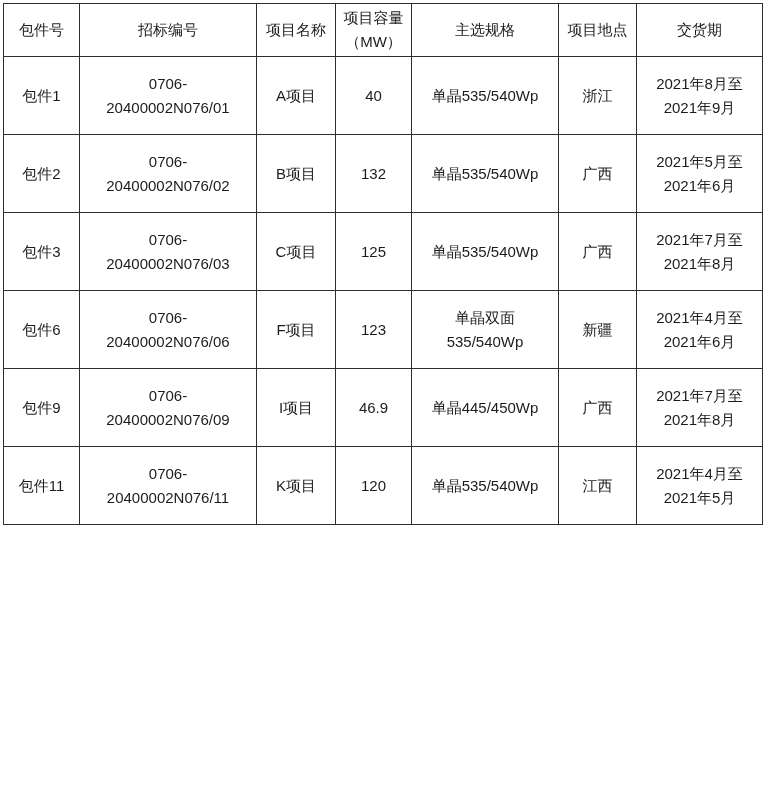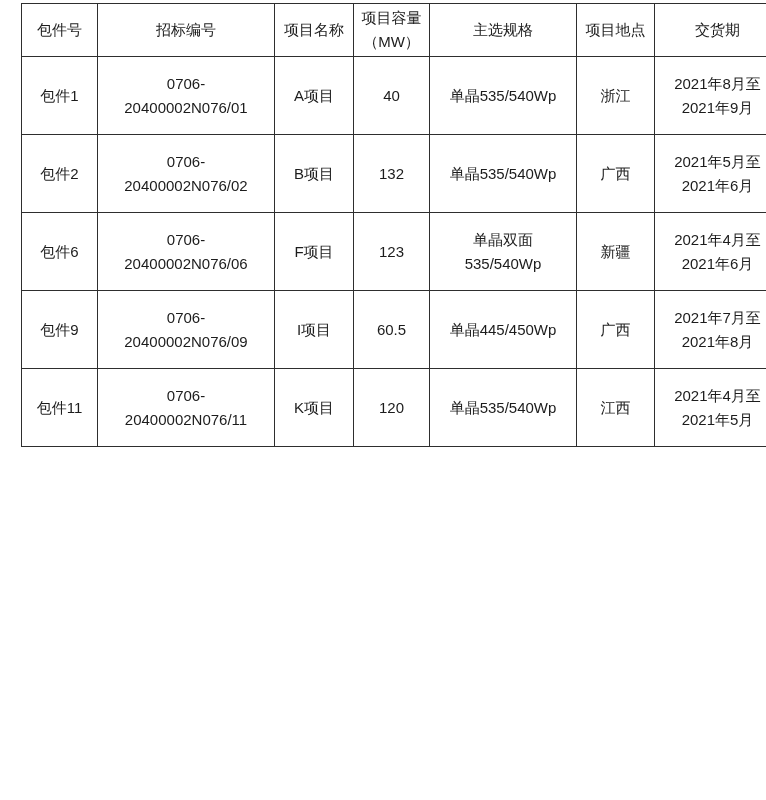--- a/index.html
+++ b/index.html
@@ -5,21 +5,21 @@
   html, body {
     margin: 0;
     padding: 0;
     background: #ffffff;
     width: 766px;
     height: 800px;
     overflow: hidden;
     font-family: "Liberation Sans", "DejaVu Sans", sans-serif;
   }
   .page {
-    padding: 3px 0 0 21px;
+    padding: 3px 0 0 3px;
   }
   table.doc-table {
     border-collapse: collapse;
     table-layout: fixed;
     width: 759px;
     color: #1c1c1c;
   }
   table.doc-table th,
   table.doc-table td {
     border: 1px solid #2e2e2e;
@@ -90,37 +90,48 @@
     <td>0706-
 20400002N076/02</td>
     <td>B项目</td>
     <td>132</td>
     <td>单晶535/540Wp</td>
     <td>广西</td>
     <td>2021年5月至
 2021年6月</td>
   </tr>
         <tr>
+    <td>包件3</td>
+    <td>0706-
+20400002N076/03</td>
+    <td>C项目</td>
+    <td>125</td>
+    <td>单晶535/540Wp</td>
+    <td>广西</td>
+    <td>2021年7月至
+2021年8月</td>
+  </tr>
+        <tr>
     <td>包件6</td>
     <td>0706-
 20400002N076/06</td>
     <td>F项目</td>
     <td>123</td>
     <td>单晶双面
 535/540Wp</td>
     <td>新疆</td>
     <td>2021年4月至
 2021年6月</td>
   </tr>
         <tr>
     <td>包件9</td>
     <td>0706-
 20400002N076/09</td>
     <td>I项目</td>
-    <td>60.5</td>
+    <td>46.9</td>
     <td>单晶445/450Wp</td>
     <td>广西</td>
     <td>2021年7月至
 2021年8月</td>
   </tr>
         <tr>
     <td>包件11</td>
     <td>0706-
 20400002N076/11</td>
     <td>K项目</td>

